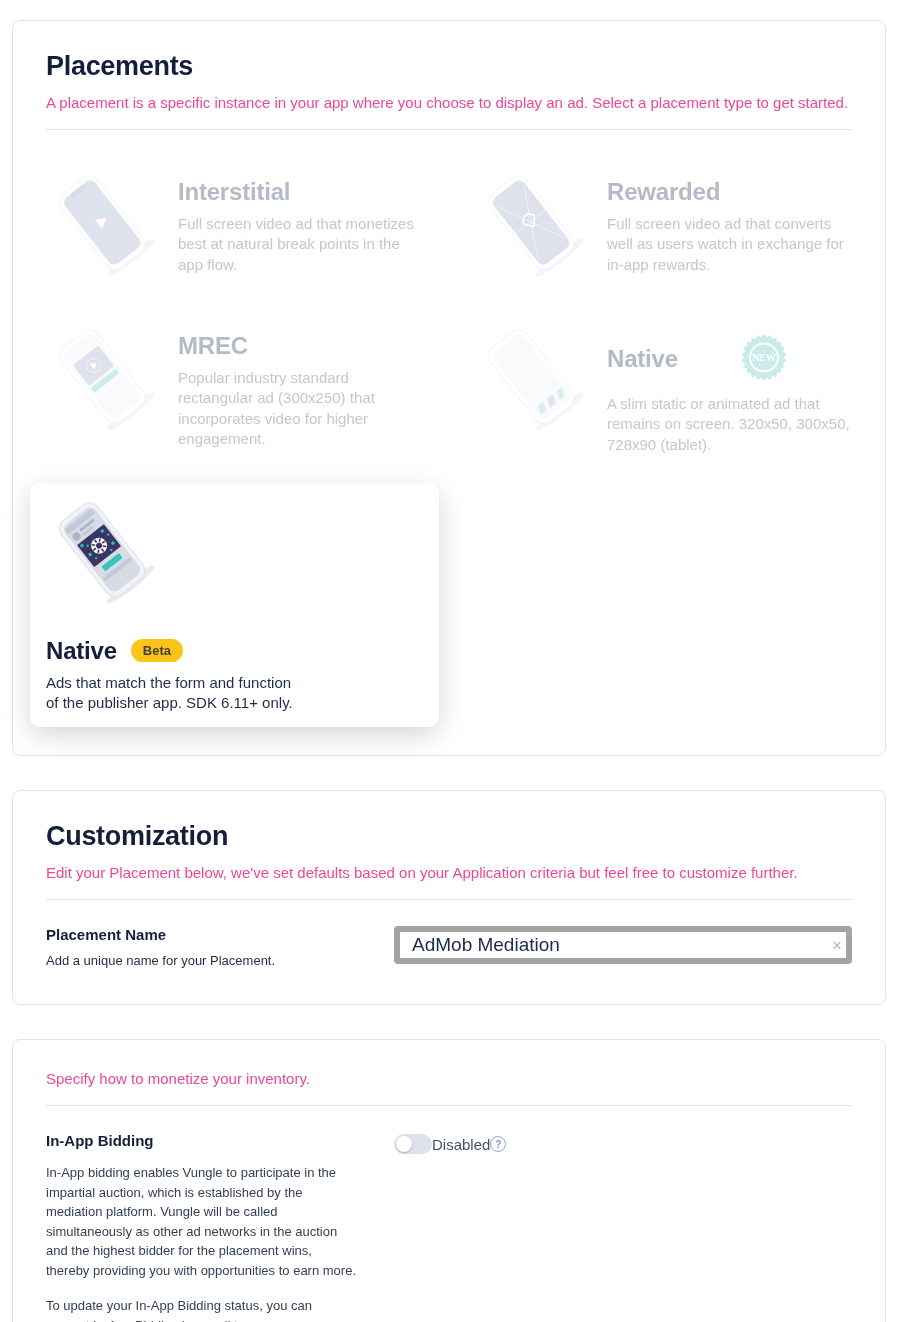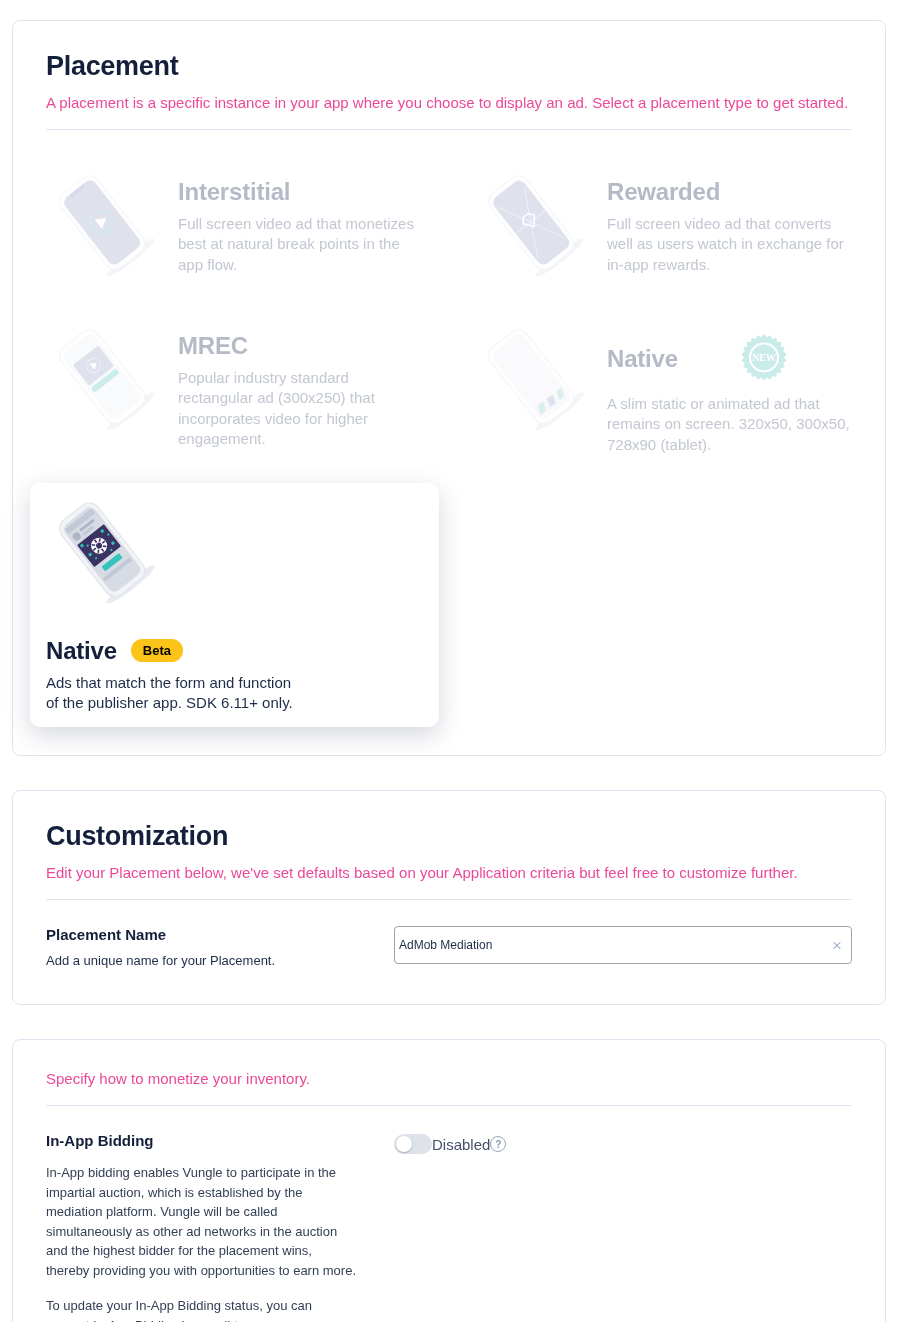--- a/index.html
+++ b/index.html
@@ -30,38 +30,38 @@
   .option.dimmed .illus { opacity: 0.45; }
   .option-title { font-size: 24px; font-weight: 800; letter-spacing: -0.2px; margin: 8px 0 8px; display: flex; align-items: center; gap: 14px; }
   .option.dimmed .option-title { color: #b4bac6; }
   .option-desc { font-size: 15px; line-height: 1.35; max-width: 260px; }
   .option.dimmed .option-desc { color: #c2c7d1; }
   .option.selected { background: #fff; box-shadow: 0 8px 26px rgba(45,55,90,0.20); flex-direction: column; }
   .option.selected .option-title { color: #141f3c; }
   .option.selected .option-desc { color: #1f2c49; }
 
   .badge-beta {
-    background: #fcc419; color: #000000;
+    background: #fcc419; color: #404040;
     font-size: 13px; font-weight: 700;
     border-radius: 12px; padding: 4px 12px;
     letter-spacing: 0;
   }
   .badge-new { flex: 0 0 auto; margin-left: 48px; }
 
   
   .field-row { display: grid; grid-template-columns: 348px 1fr; align-items: flex-start; }
   .field-label { font-size: 15px; font-weight: 700; color: #141f3c; margin-bottom: 10px; }
   .field-help { font-size: 13px; color: #1f2c49; max-width: 300px; }
 
   .text-input-wrap { position: relative; }
   .text-input {
     width: 100%; height: 38px;
-    border: 1px solid #a3a3a3; border-radius: 4px;
-    font-size: 12px; color: #1d2b4a; font-family: inherit;
-    padding: 0 34px 0 4px; outline: none; background: #fff;
+    border: 6px solid #a3a3a3; border-radius: 4px;
+    font-size: 19px; color: #1d2b4a; font-family: inherit;
+    padding: 0 34px 0 12px; outline: none; background: #fff;
   }
   .clear-icon {
     position: absolute; right: 10px; top: 50%; transform: translateY(-50%);
     color: #aab8d0; font-size: 17px; line-height: 1; cursor: pointer; user-select: none;
   }
 
   .bidding-desc { font-size: 13px; line-height: 1.5; color: #333f55; max-width: 310px; margin-bottom: 16px; }
   .bidding-desc:last-child { margin-bottom: 0; }
   .email-link { color: #6468e2; text-decoration: none; cursor: pointer; }
 
@@ -75,21 +75,21 @@
   .help-icon {
     width: 16px; height: 16px; border: 1px solid #9aa7bd; border-radius: 50%;
     display: inline-flex; align-items: center; justify-content: center;
     font-size: 10px; color: #8796b0; font-weight: 700; cursor: pointer;
   }
 </style>
 </head>
 <body>
 
 <section class="card">
-  <h1 class="card-title">Placement</h1>
+  <h1 class="card-title">Placements</h1>
   <p class="card-subtitle">A placement is a specific instance in your app where you choose to display an ad. Select a placement type to get started.</p>
   <hr class="divider">
 
   <div class="options-grid">
 
     <div class="option dimmed">
       <span class="illus">
         <svg width="112" height="108" viewBox="0 0 112 108">
           <g transform="rotate(-38 56 54)">
             <ellipse cx="58" cy="98" rx="30" ry="5" fill="#e9ebf2"></ellipse>

